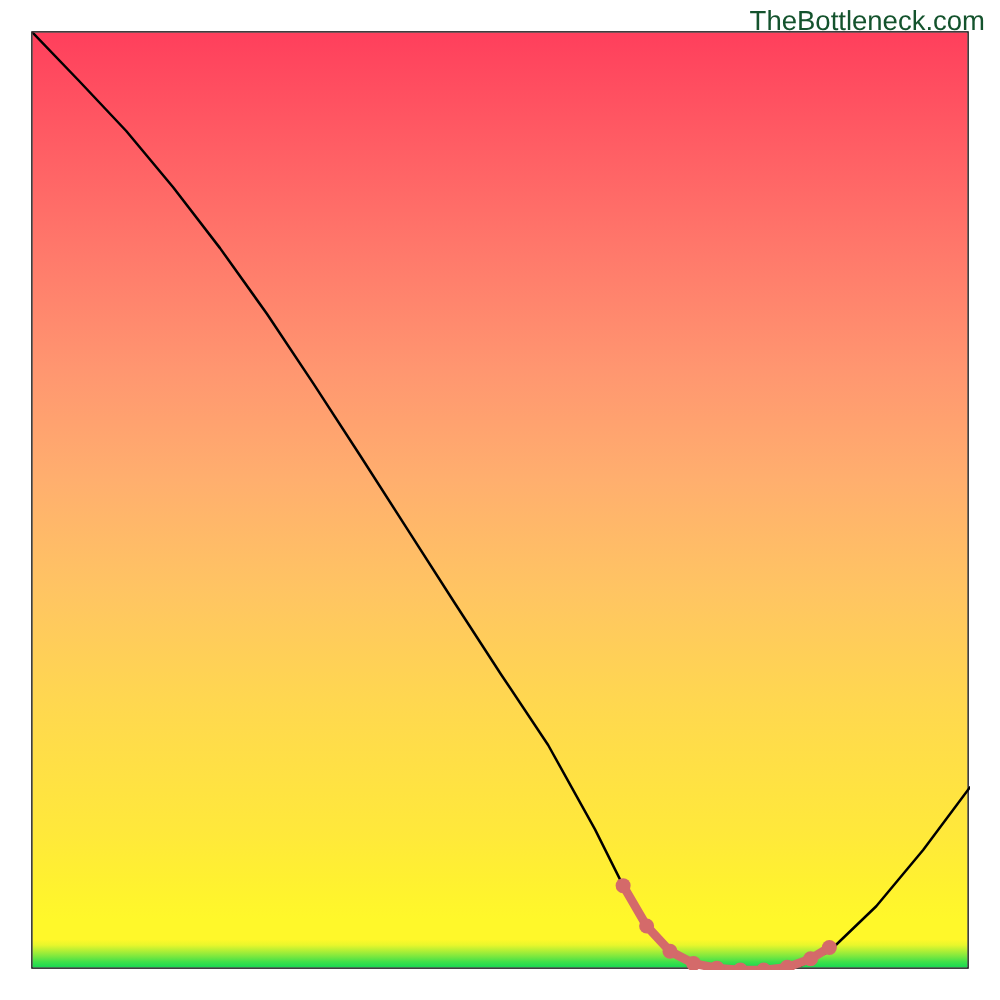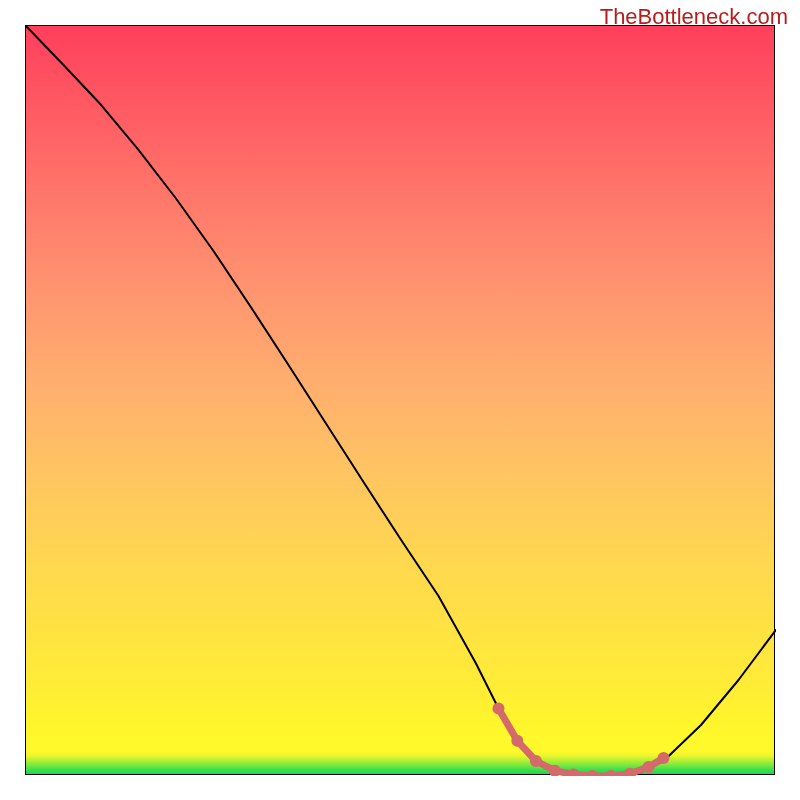--- a/index.html
+++ b/index.html
@@ -8,21 +8,21 @@
     position: relative;
     width: 800px;
     height: 800px;
   }
   .watermark {
     position: absolute;
     top: 4px;
     right: 12px;
     font-family: Arial, Helvetica, sans-serif;
     font-size: 22px;
-    color: #b91c1c;
+    color: #14532d;
     z-index: 10;
     text-align: right;
   }
   .plot-area {
     position: absolute;
     left: 25px;
     top: 25px;
     width: 750px;
     height: 750px;
     border: 1.5px solid #000;

